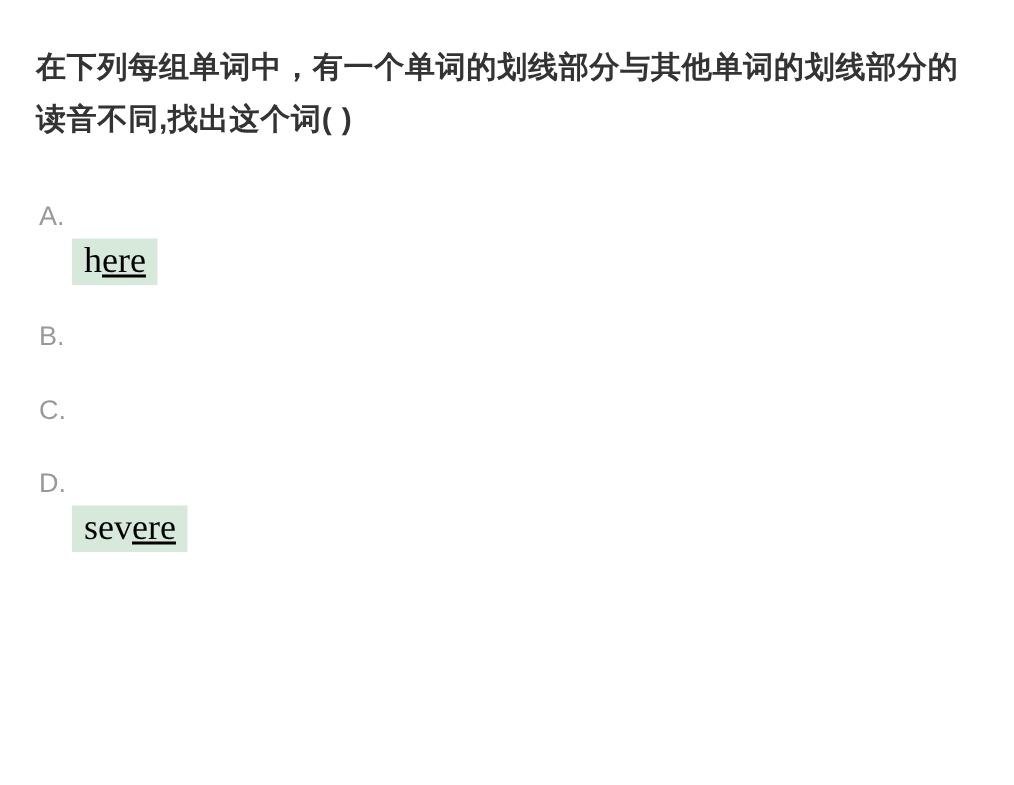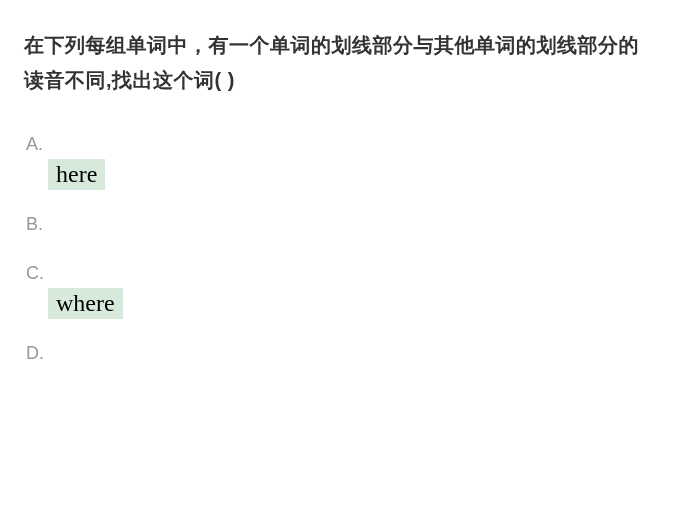--- a/index.html
+++ b/index.html
@@ -44,20 +44,21 @@
       margin-left: 24px;
       width: fit-content;
     }
     .word {
       font-family: "Times New Roman", Georgia, serif;
       font-size: 24px;
       color: #000000;
       white-space: pre;
     }
     .underline {
+      text-decoration: underline;
       text-decoration-thickness: 1.5px;
       text-underline-offset: 2px;
     }
   </style>
 </head>
 <body>
 
 <div class="question">在下列每组单词中，有一个单词的划线部分与其他单词的划线部分的读音不同,找出这个词(    )</div>
 
 <div class="options">
@@ -67,21 +68,21 @@
       <span class="word">h</span><span class="word underline">ere</span>
     </div>
   </div>
 
   <div class="option">
     <div class="option-label">B.</div>
   </div>
 
   <div class="option">
     <div class="option-label">C.</div>
-    <div class="word-box">
-      <span class="word">wh</span><span class="word underline">ere</span>
-    </div>
   </div>
 
   <div class="option">
     <div class="option-label">D.</div>
+    <div class="word-box">
+      <span class="word">sev</span><span class="word underline">ere</span>
+    </div>
   </div>
 </div>
 
 </body></html>

